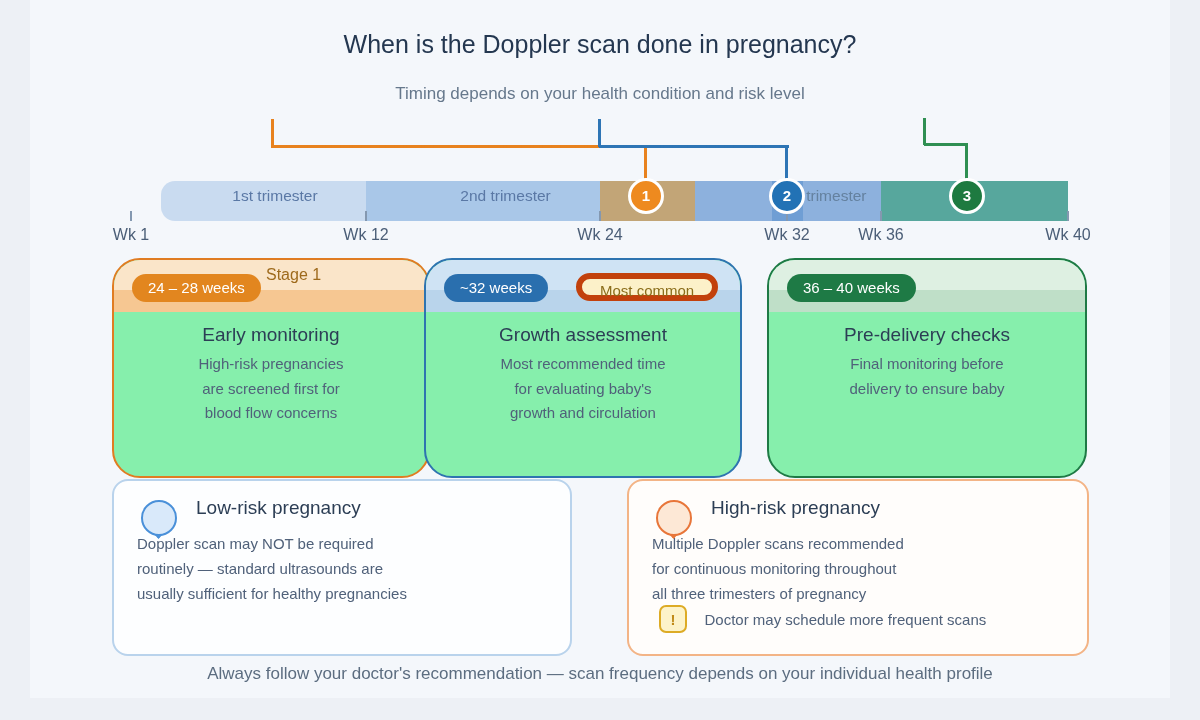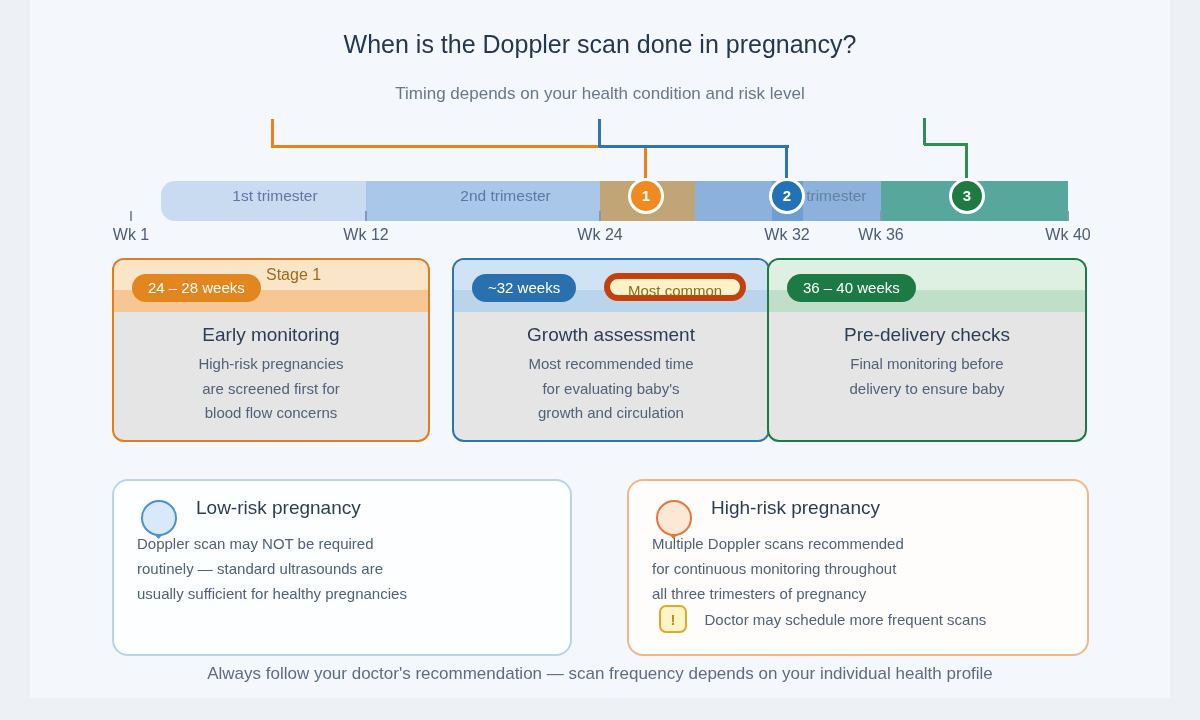--- a/index.html
+++ b/index.html
@@ -42,22 +42,22 @@
     border:3px solid #ffffff; color:#fff; font-size:15px; font-weight:bold;
     line-height:30px; text-align:center; z-index:3; }
   .m1 { left:628px; background:#ee8a1f; }
   .m2 { left:769px; background:#2272b5; }
   .m3 { left:949px; background:#1e7a40; }
 
   .tick { position:absolute; top:211px; width:2px; height:10px; background:#8498b0; }
   .wk { position:absolute; top:226px; transform:translateX(-50%); font-size:16px; color:#4b5e77; white-space:nowrap; }
 
   
-  .card { position:absolute; top:258px; height:184px; background:#e5e5e5;
-    border-radius:12px; overflow:hidden; }
+  .card { position:absolute; top:258px; height:220px; background:#86efac;
+    border-radius:28px; overflow:hidden; }
   .card-1 { left:112px; width:318px; border:2px solid #e07c22; }
   .card-2 { left:440px; width:318px; border:2px solid #2e74b0; }
   .card-3 { left:767px; width:320px; border:2px solid #1e7a45; }
   .band1 { position:absolute; left:0; right:0; top:0; height:30px; }
   .band2 { position:absolute; left:0; right:0; top:30px; height:22px; }
   .card-1 .band1 { background:#fae5c9; } .card-1 .band2 { background:#f6c792; }
   .card-2 .band1 { background:#cfe3f4; } .card-2 .band2 { background:#b9d4eb; }
   .card-3 .band1 { background:#def0e2; } .card-3 .band2 { background:#bfdfc8; }
   .badge { position:absolute; left:18px; top:14px; height:28px; line-height:28px;
     padding:0 16px; border-radius:14px; color:#fff; font-size:15px; font-weight:500; white-space:nowrap; }
@@ -153,21 +153,21 @@
       <div class="badge badge-1">24 – 28 weeks</div>
       <div class="stage-tag">Stage 1</div>
       <div class="card-title">Early monitoring</div>
       <div class="card-lines">
         <div>High-risk pregnancies</div>
         <div>are screened first for</div>
         <div>blood flow concerns</div>
       </div>
     </div>
 
-    <div class="card card-2" style="left:422px;padding-left:8px;">
+    <div class="card card-2" style="left:394px;padding-left:8px;">
       <div class="band1"></div>
       <div class="band2"></div>
       <div class="badge badge-2">~32 weeks</div>
       <div class="common-tag">Most common</div>
       <div class="card-title">Growth assessment</div>
       <div class="card-lines">
         <div>Most recommended time</div>
         <div>for evaluating baby's</div>
         <div>growth and circulation</div>
       </div>

